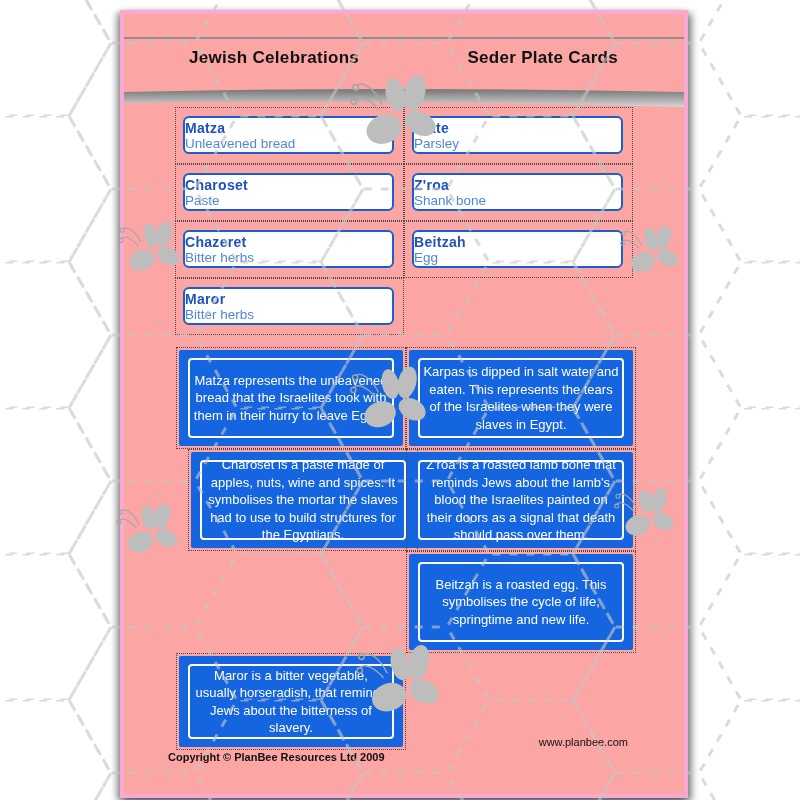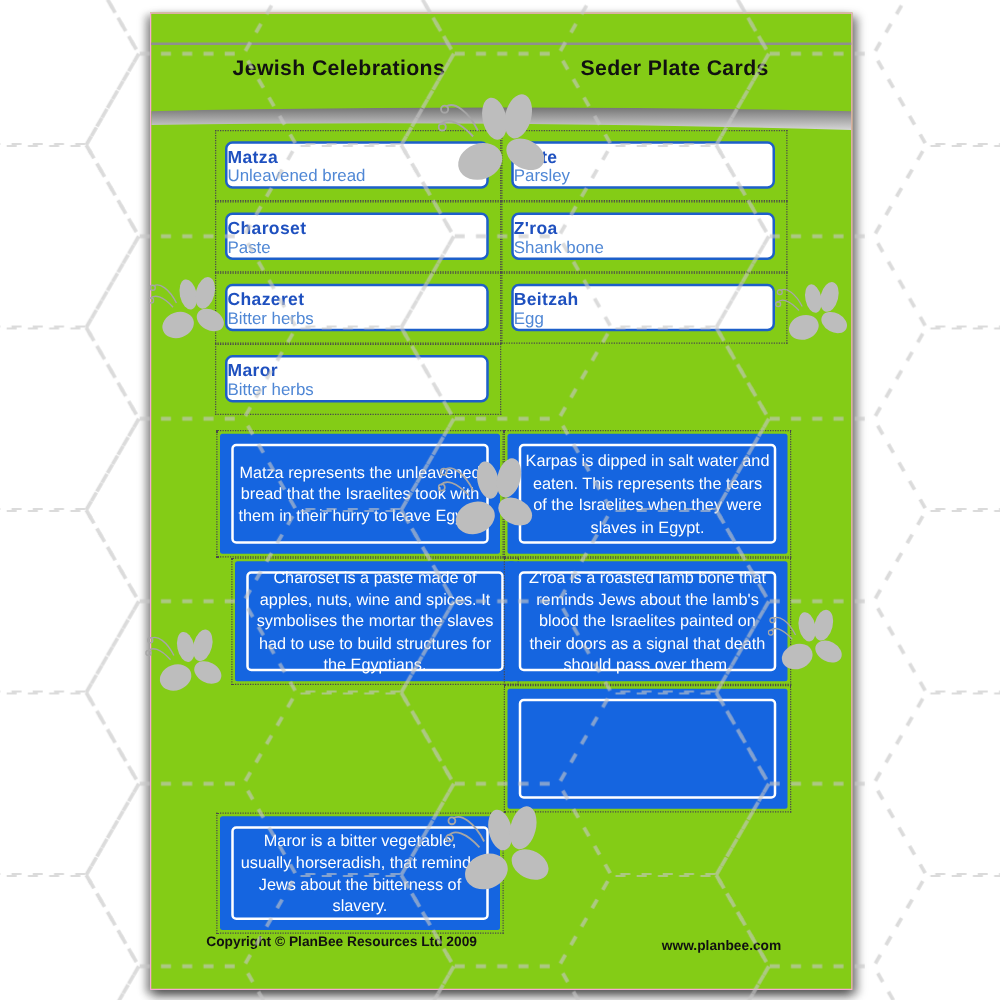--- a/index.html
+++ b/index.html
@@ -3,21 +3,21 @@
 <meta charset="utf-8">
 <style>
   html,body{margin:0;padding:0;}
   body{
     width:800px;height:800px;position:relative;overflow:hidden;
     background:#ffffff;
     font-family:"Liberation Sans", sans-serif;
   }
   .page{
     position:absolute;left:120px;top:10px;width:560px;height:780px;
-    background:#84cc16;border:1px solid #f9a8d4;
+    background:#fca5a5;border:4px solid #f9a8d4;
     box-shadow:4px 3px 7px rgba(0,0,0,.38), -4px 2px 6px rgba(0,0,0,.28), 0 6px 8px rgba(0,0,0,.3);
     z-index:1;
   }
   .header-rule{
     position:absolute;left:0;top:23px;width:100%;height:2px;background:#8f8f8f;
   }
   .header-title{
     position:absolute;top:34px;font-size:17px;font-weight:bold;color:#111;
     letter-spacing:.3px;white-space:nowrap;
   }
@@ -53,21 +53,21 @@
   .desc-card .desc-text{
     position:absolute;left:14px;top:12px;right:14px;bottom:12px;
     display:flex;align-items:center;justify-content:center;text-align:center;
     color:#ffffff;font-size:13px;line-height:17.5px;
   }
   
   .footer-left{
     position:absolute;left:44px;bottom:31px;font-size:11px;font-weight:bold;color:#111;
   }
   .footer-right{
-    position:absolute;right:56px;bottom:28px;font-size:11px;font-weight:bold;color:#111;margin-left:11px;
+    position:absolute;right:56px;bottom:46px;font-size:11px;font-weight:normal;color:#111;margin-left:11px;
   }
   
   .bee{position:absolute;z-index:2;pointer-events:none;}
   
   .hex-overlay{
     position:absolute;left:0;top:0;width:800px;height:800px;z-index:3;
     pointer-events:none;opacity:.62;
   }
 </style>
 </head>
@@ -171,20 +171,21 @@
   </div>
   <div class="cell" style="left:282px;top:435px;width:230px;height:102px">
     <div class="desc-card">
       <div class="inner-border"></div>
       <div class="desc-text">Z'roa is a roasted lamb bone that reminds Jews about the lamb's blood the Israelites painted on their doors as a signal that death should pass over them.</div>
     </div>
   </div>
   <div class="cell" style="left:282px;top:537px;width:230px;height:102px">
     <div class="desc-card">
       <div class="inner-border"></div>
+      <div class="desc-text">Beitzah is a roasted egg. This symbolises the cycle of life, springtime and new life.</div>
     </div>
   </div>
   <div class="cell" style="left:52px;top:639px;width:230px;height:97px">
     <div class="desc-card">
       <div class="inner-border"></div>
       <div class="desc-text">Maror is a bitter vegetable, usually horseradish, that reminds Jews about the bitterness of slavery.</div>
     </div>
   </div>
 
   <div class="footer-left">Copyright © PlanBee Resources Ltd 2009</div>

